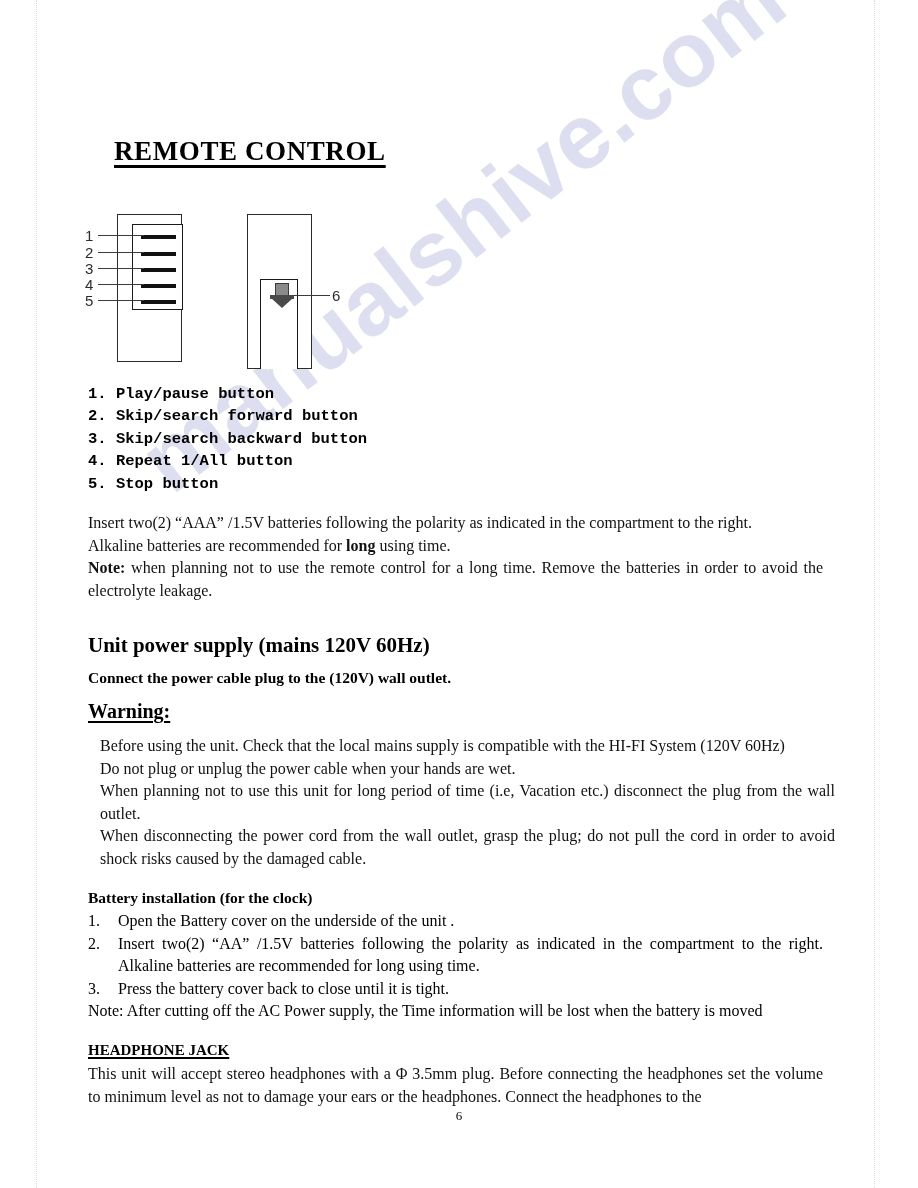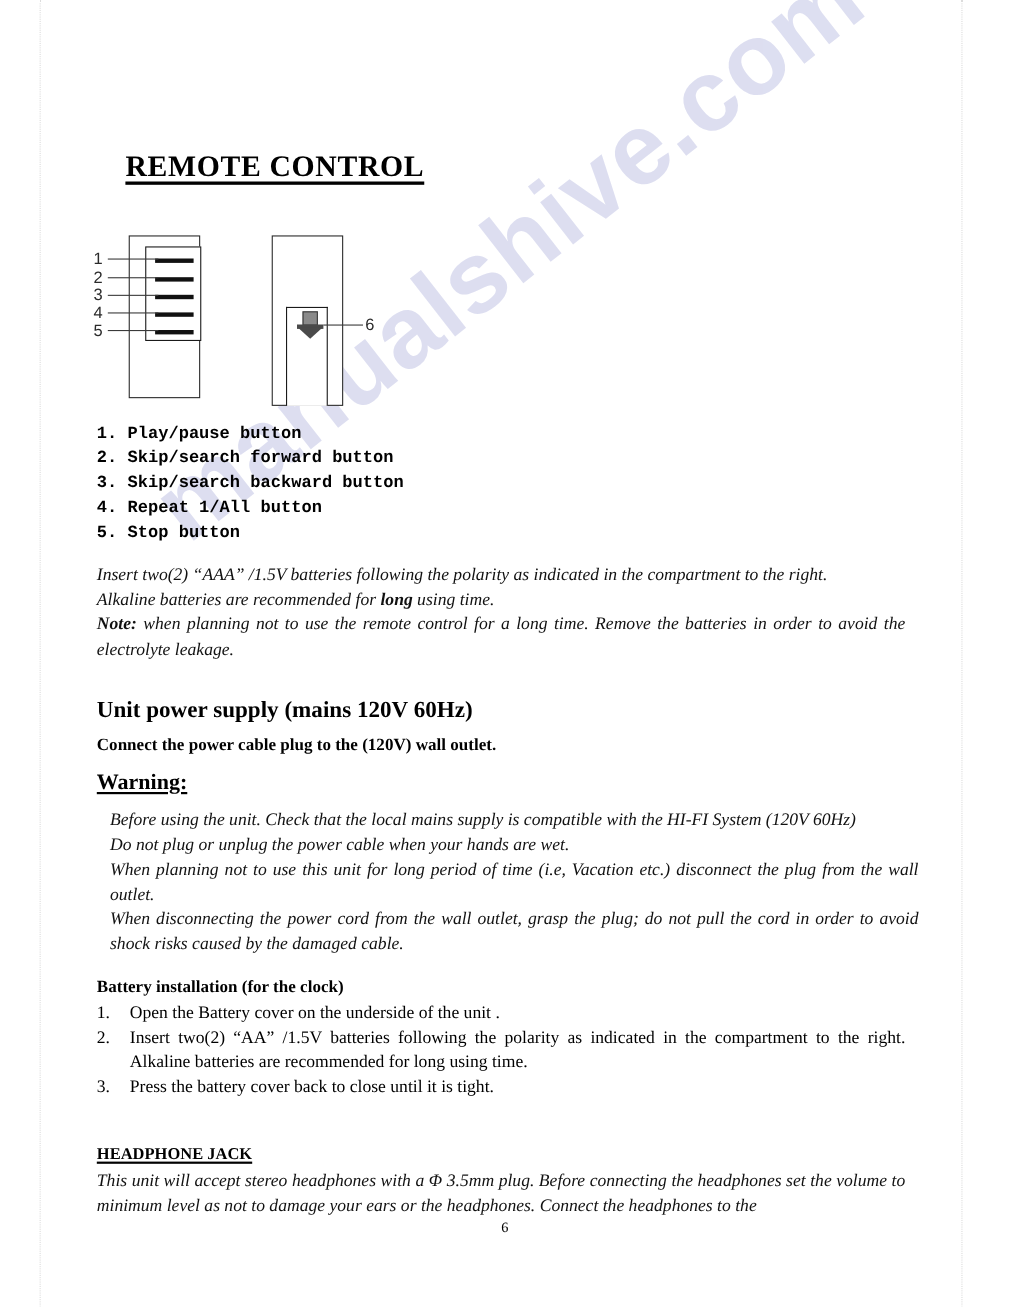--- a/index.html
+++ b/index.html
@@ -181,21 +181,20 @@
     line-height: 22.4px;
   }
   .bold-list div { white-space: nowrap; font-family: Liberation Mono, monospace; }
 
   .para {
     position: absolute;
     font-size: 16px;
     line-height: 22.5px;
     text-align: justify;
     color: #111;
-    font-style: italic;
   }
   .para b { font-weight: 700; }
 
   .p-battery { left: 88px; top: 512px; width: 735px; }
 
   .h-power {
     position: absolute;
     left: 88px;
     top: 633px;
     font-size: 21px;
@@ -350,20 +349,21 @@
         <span>Open the Battery cover on the underside of the unit .</span>
       </div>
       <div class="li">
         <span class="marker">2.</span>
         <span>Insert two(2) “AA” /1.5V batteries following the polarity as indicated in the compartment to the right. Alkaline batteries are recommended for long using time.</span>
       </div>
       <div class="li">
         <span class="marker">3.</span>
         <span>Press the battery cover back to close until it is tight.</span>
       </div>
+      <div class="li note">Note: After cutting off the AC Power supply, the Time information will be lost when the battery is moved</div>
     </div>
 
     <div class="h-headphone">HEADPHONE JACK</div>
     <div class="para p-headphone">This unit will accept stereo headphones with a  Φ  3.5mm plug. Before connecting the headphones set the volume to minimum level as not to damage your ears or the headphones. Connect the headphones to the</div>
 
     <div class="page-number">6</div>
 
   </div>
 </div>
 

